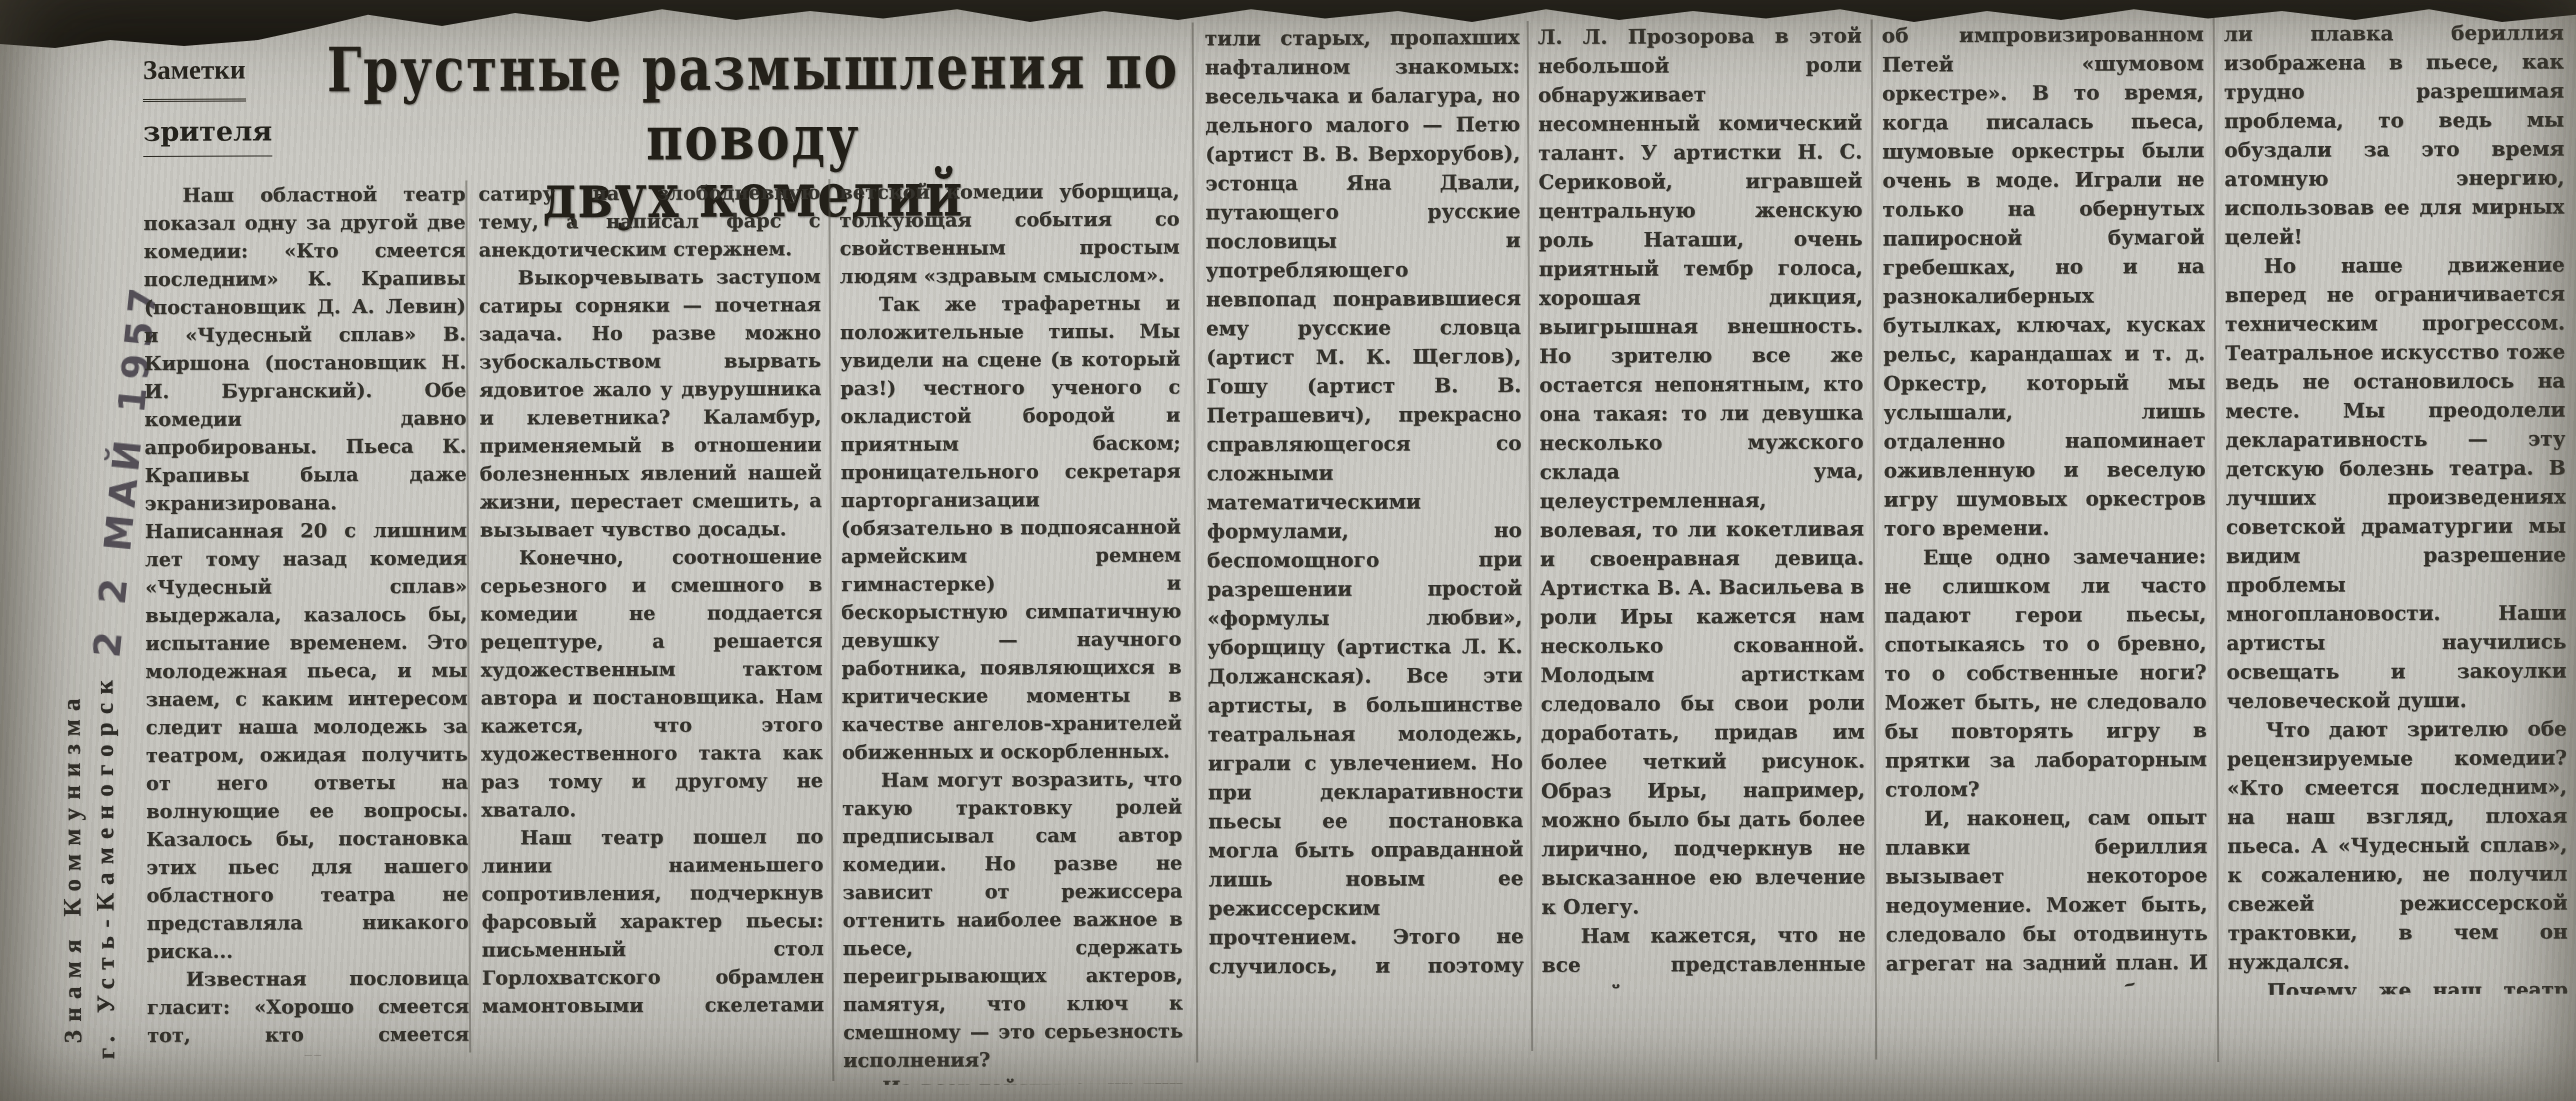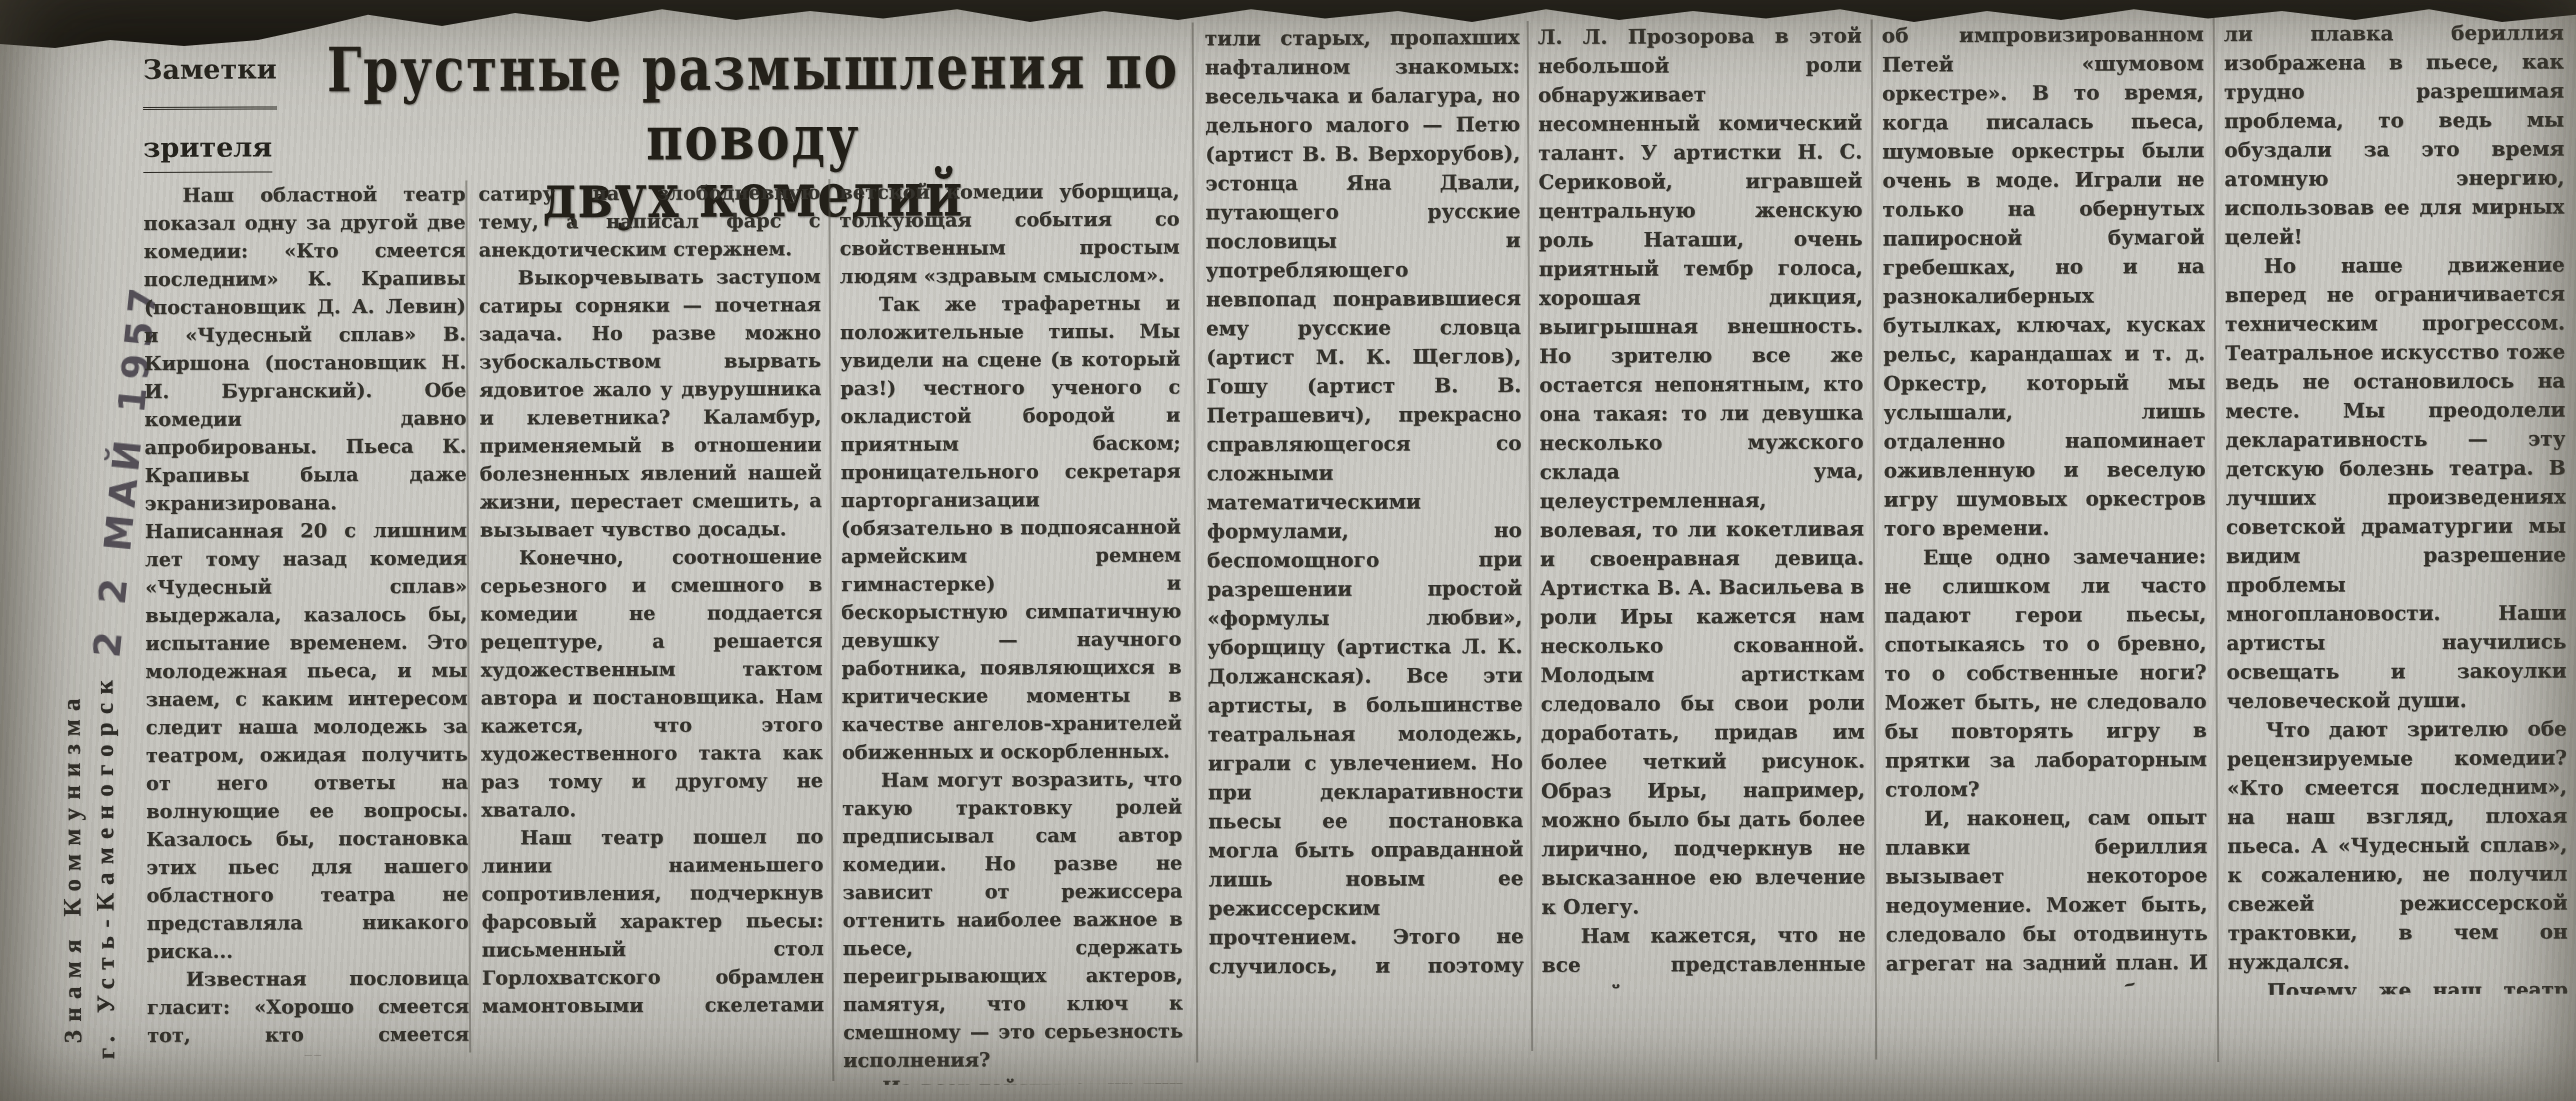--- a/index.html
+++ b/index.html
@@ -32,22 +32,22 @@
   
   .vtext{position:absolute;white-space:nowrap;transform:rotate(-90deg);
     transform-origin:left top;font:700 25px "Liberation Serif",serif;
     color:#2f2d28;letter-spacing:8.3px;text-shadow:0 0 0.9px rgba(40,38,32,.6);}
   .stamp{position:absolute;white-space:nowrap;transform:rotate(-84deg);
     transform-origin:left top;font:700 37px "DejaVu Sans",sans-serif;
     color:#45404a;letter-spacing:7.4px;opacity:.88;filter:blur(0.4px);}
   
   .kicker{position:absolute;left:145px;top:46px;width:156px;
     font:700 27px/37px "DejaVu Serif",serif;color:#26241e;}
-  .kicker .l1{display:inline-block;padding-bottom:19px;border-bottom:3.7px double #2a2822;}
-  .kicker .l2{display:inline-block;margin-top:19px;padding-bottom:5.5px;border-bottom:1.8px solid #2a2822;}
+  .kicker .l1{display:inline-block;padding-bottom:10px;border-bottom:3.7px double #2a2822;font-family:Liberation Serif, serif;}
+  .kicker .l2{display:inline-block;margin-top:11px;padding-bottom:5.5px;border-bottom:1.8px solid #2a2822;}
   .title{position:absolute;left:304px;top:31px;width:902px;text-align:center;color:#232019;}
   .title .t{display:block;font:700 50px/57px "DejaVu Serif",serif;letter-spacing:1.8px;
     transform:scaleY(1.22);transform-origin:top center;
     text-shadow:0.9px 0.9px 1.4px rgba(22,20,14,.40);}
   .title .t2{margin-top:13px;}
   
   .col{position:absolute;text-align:justify;color:#34322c;
     text-shadow:0.4px 0.5px 0.7px rgba(32,30,24,.5);overflow:hidden;}
   .colA{font:600 19.3px/28px "DejaVu Serif",serif;}   
   .colB{font:600 20px/29px "DejaVu Serif",serif;} 

